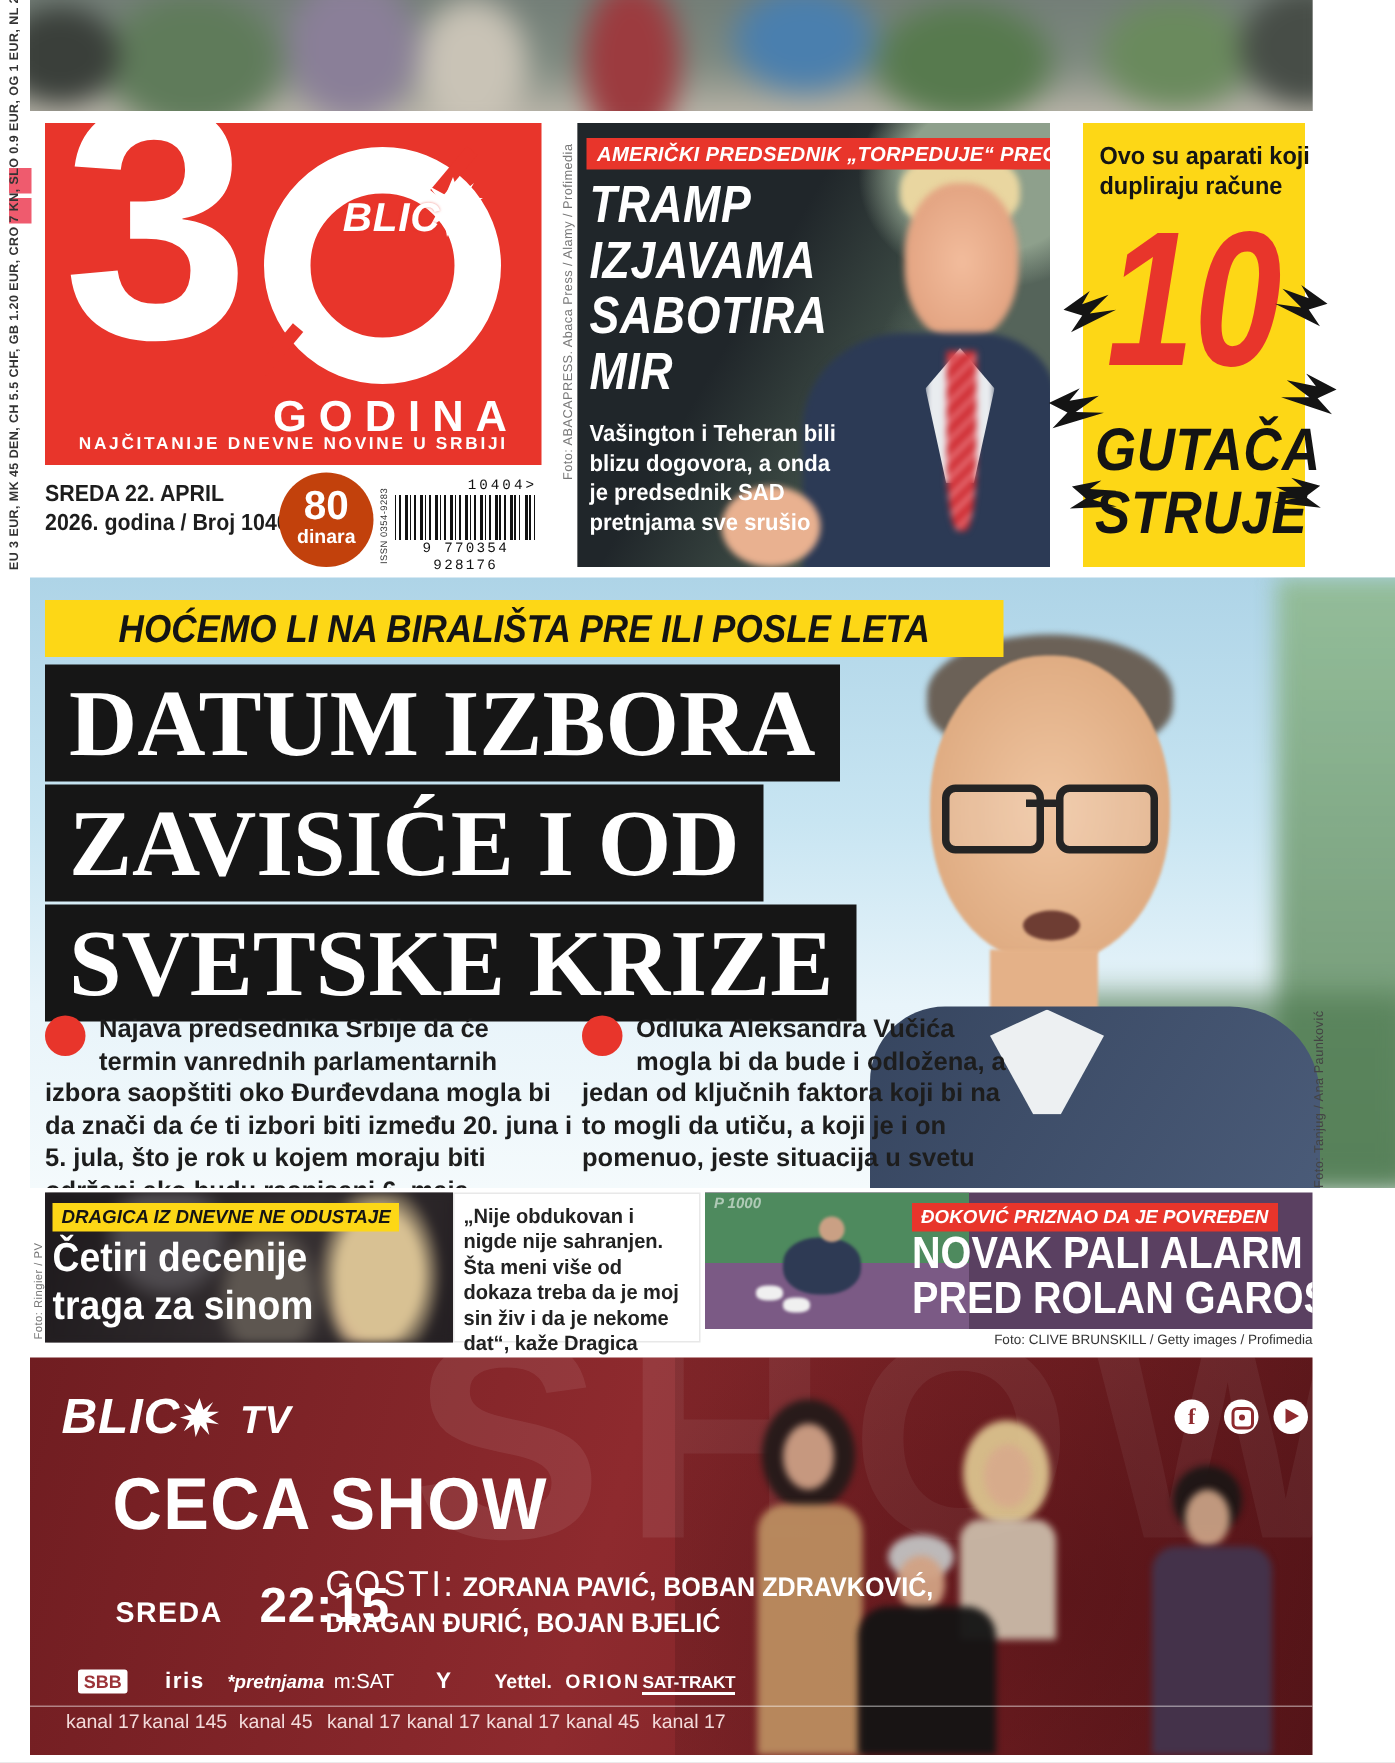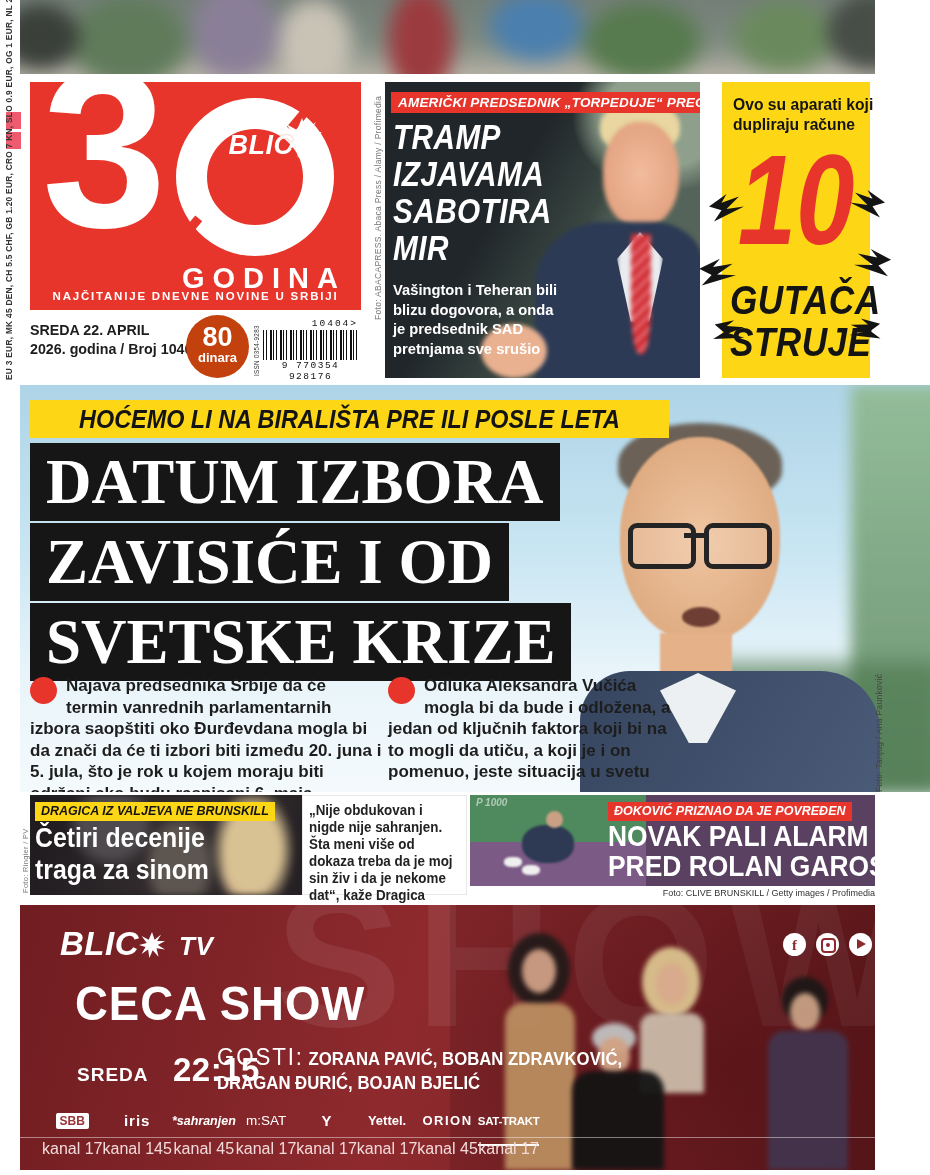--- a/index.html
+++ b/index.html
@@ -134,21 +134,21 @@
 
   
   #tv{left:20px;top:905px;width:855px;height:265px;overflow:hidden;
       background:linear-gradient(105deg,#701d21,#8e2a2e 45%,#7c2226 75%,#5f181c);}
   #tv .show-ghost{position:absolute;left:255px;top:-40px;color:rgba(255,255,255,.08);
       font:900 190px/1 "Liberation Sans",sans-serif;letter-spacing:14px;z-index:1;}
   #tv .photo-dim{position:absolute;left:430px;top:0;width:425px;height:265px;z-index:1;
       background:radial-gradient(300px 220px at 60% 60%,rgba(60,10,14,.45),rgba(40,8,10,.15));}
   .fig{position:absolute;filter:blur(2.5px);z-index:2;opacity:.95;}
   #tv .z{z-index:5;}
-  #blictv{left:40px;top:22px;color:#fff;font:italic 900 33px/1 "Liberation Sans",sans-serif;letter-spacing:.5px;}
+  #blictv{left:21px;top:22px;color:#fff;font:italic 900 33px/1 "Liberation Sans",sans-serif;letter-spacing:.5px;}
   #blictv .tvword{font-size:26px;font-style:italic;margin-left:14px;}
   #ceca{left:55px;top:74px;color:#fff;font:900 49px/1 "Liberation Sans",sans-serif;
         transform:scaleX(.93);transform-origin:0 0;white-space:nowrap;letter-spacing:1px;}
   #timeblock{left:57px;top:146px;color:#fff;white-space:nowrap;}
   #timeblock .day{font-weight:700;font-size:19px;letter-spacing:1px;}
   #timeblock .time{font-weight:900;font-size:33px;letter-spacing:.5px;margin-left:20px;}
   #gosti{left:197px;top:140px;color:#fff;width:280px;}
   #gosti .glabel{font-weight:400;font-size:24px;letter-spacing:2px;}
   #gosti .gnames{font-weight:800;font-size:18px;line-height:24px;transform:scaleX(.93);transform-origin:0 0;white-space:nowrap;}
   #socials{left:763px;top:28px;display:flex;gap:10px;z-index:6;}
@@ -156,28 +156,28 @@
   .soc .f{position:absolute;left:0;top:2px;width:100%;text-align:center;
           font:700 15px/20px "Liberation Serif",serif;}
   .soc .sq{position:absolute;left:5px;top:5px;width:11px;height:11px;border:2px solid #8e2a2e;border-radius:4px;}
   .soc .dotc{position:absolute;left:9.5px;top:9.5px;width:4px;height:4px;border-radius:50%;background:#8e2a2e;}
   .soc .tri{position:absolute;left:8px;top:6px;width:0;height:0;
             border-left:9px solid #8e2a2e;border-top:5.5px solid transparent;border-bottom:5.5px solid transparent;}
   #chline{left:0;top:232px;width:100%;height:1px;background:rgba(255,255,255,.45);z-index:6;}
   #channels{left:22px;top:204px;width:448px;display:flex;z-index:6;}
   .channel{flex:1;text-align:center;color:#fff;}
   .channel .ch-logo{font-weight:700;font-size:13px;height:24px;line-height:24px;white-space:nowrap;}
-  .channel .ch-kanal{font-size:16px;color:#f3dada;margin-top:7px;white-space:nowrap;}
+  .channel .ch-kanal{font-size:13px;color:#f3dada;margin-top:7px;white-space:nowrap;}
   .channel:nth-child(1) .ch-logo span{background:#fff;color:#9c3338;padding:1px 4px;border-radius:2px;font-size:12px;}
   .channel:nth-child(2) .ch-logo{letter-spacing:1px;font-size:15px;}
   .channel:nth-child(3) .ch-logo{font-style:italic;font-size:12.5px;}
   .channel:nth-child(4) .ch-logo{font-weight:400;font-size:13.5px;}
   .channel:nth-child(5) .ch-logo{font-size:15px;}
   .channel:nth-child(7) .ch-logo{letter-spacing:1.5px;}
-  .channel:nth-child(8) .ch-logo span{border-bottom:2px solid #fff;padding-bottom:17px;font-size:11.5px;letter-spacing:-.3px;}
+  .channel:nth-child(8) .ch-logo span{border-bottom:2px solid #fff;padding-bottom:0;font-size:11.5px;letter-spacing:-.3px;}
 </style>
 </head>
 <body>
 
 <div id="page">
 
   <div id="topstrip" class="abs">
     <div class="blurimg"></div>
   </div>
 
@@ -287,21 +287,21 @@
     <div class="bullet" style="left:368px;top:290px;width:286px;">
       <span class="dot"></span>
       <span>Odluka Aleksandra Vučića mogla bi da bude i odložena, a jedan od ključnih faktora koji bi na to mogli da utiču, a koji je i on pomenuo, jeste situacija u svetu</span>
     </div>
   </div>
   <div id="lead-credit" class="abs vtext">Foto: Tanjug / Ana Paunković</div>
 
   <div id="dragica-credit" class="abs vtext">Foto: Ringier / PV</div>
   <div id="dragica" class="abs">
     <div class="bg"></div>
-    <div class="chip2">DRAGICA IZ VALJEVA NE BRUNSKILL</div>
+    <div class="chip2">DRAGICA IZ DNEVNE NE ODUSTAJE</div>
     <div class="hl">
       <div>Četiri decenije</div>
       <div>traga za sinom</div>
     </div>
   </div>
   <div id="quotebox" class="abs">
     <div class="q">„Nije obdukovan i nigde nije sahranjen. Šta meni više od dokaza treba da je moj sin živ i da je nekome dat“, kaže Dragica</div>
   </div>
 
   <div id="novak" class="abs">
@@ -366,21 +366,21 @@
     <div id="channels" class="abs">
         <div class="channel">
         <div class="ch-logo"><span>SBB</span></div>
         <div class="ch-kanal">kanal 17</div>
       </div>
         <div class="channel">
         <div class="ch-logo"><span>iris</span></div>
         <div class="ch-kanal">kanal 145</div>
       </div>
         <div class="channel">
-        <div class="ch-logo"><span>*sahranjen</span></div>
+        <div class="ch-logo"><span>*pretnjama</span></div>
         <div class="ch-kanal">kanal 45</div>
       </div>
         <div class="channel">
         <div class="ch-logo"><span>m:SAT</span></div>
         <div class="ch-kanal">kanal 17</div>
       </div>
         <div class="channel">
         <div class="ch-logo"><span>Y</span></div>
         <div class="ch-kanal">kanal 17</div>
       </div>

